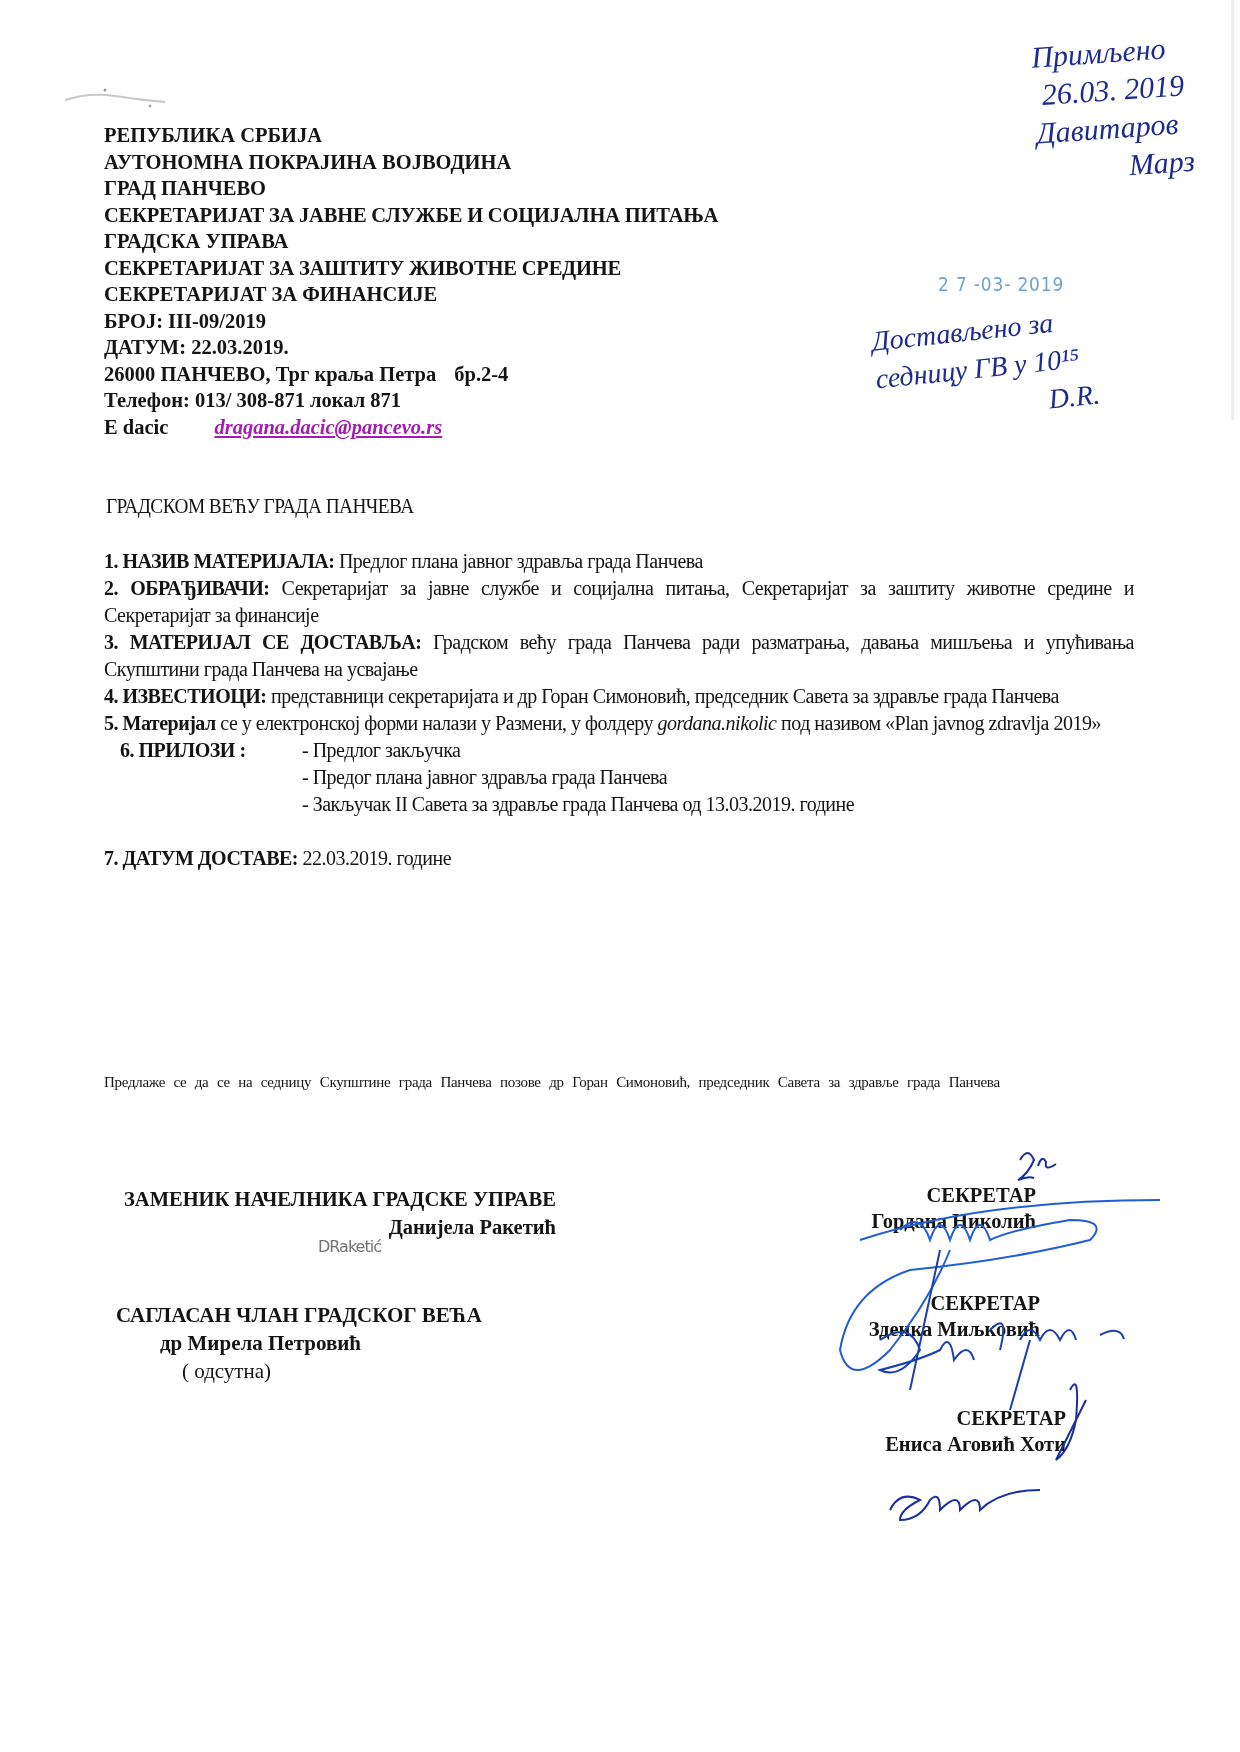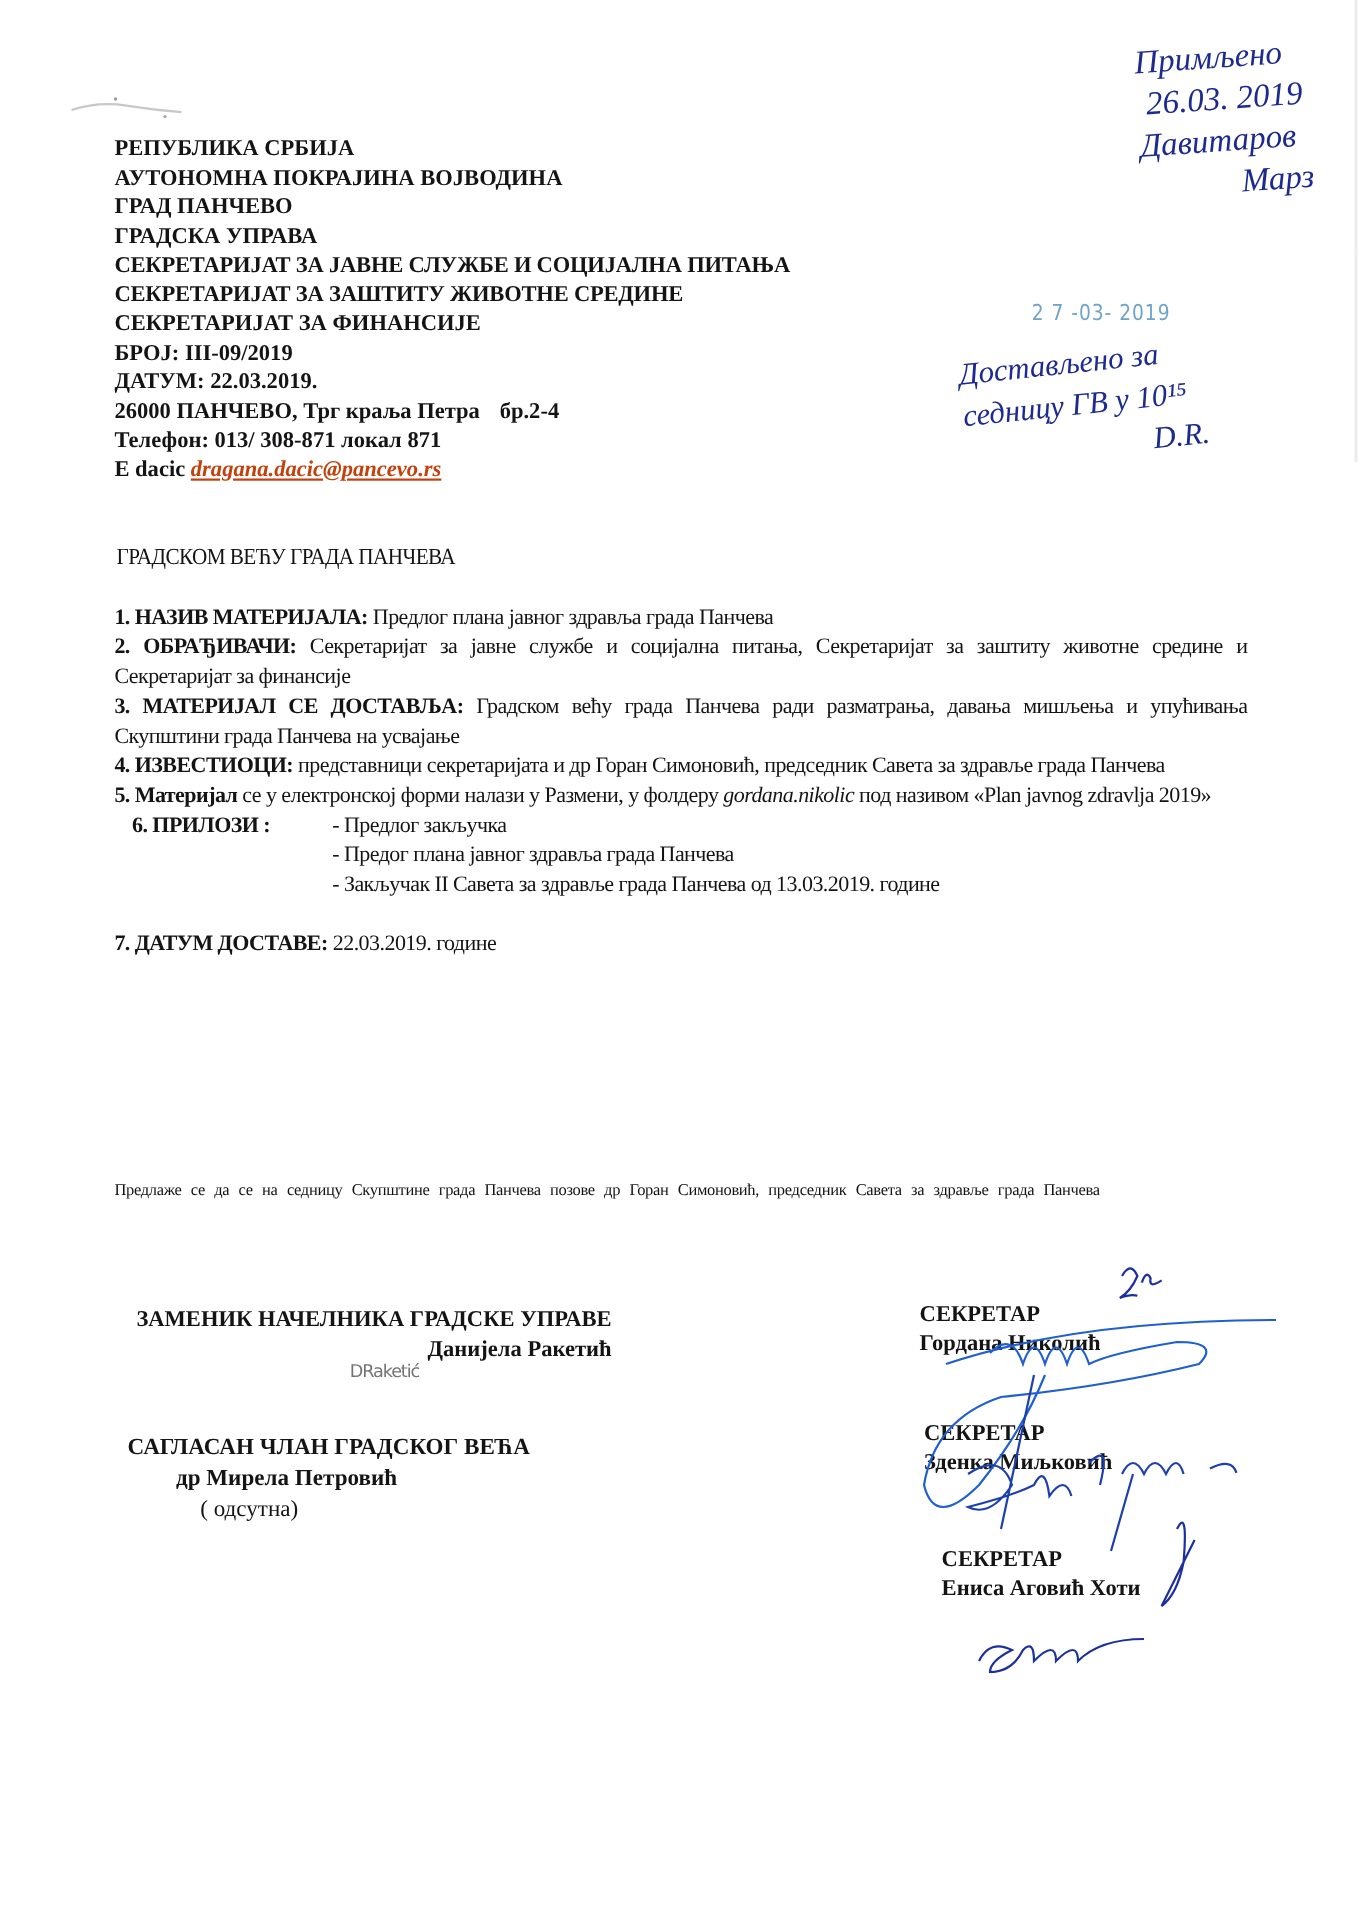--- a/index.html
+++ b/index.html
@@ -7,21 +7,21 @@
     width: 1240px; height: 1752px; background: #ffffff; position: relative; overflow: hidden;
     font-family: "Liberation Serif", "DejaVu Serif", serif; color: #141414;
   }
   .page-edge { position: absolute; top: 0; right: 6px; width: 3px; height: 420px; background: linear-gradient(to right, #f4f4f4, #e8e8e8); }
   .smudge { position: absolute; left: 60px; top: 82px; width: 110px; height: 30px; }
 
   .header { position: absolute; left: 104px; top: 122px; font-weight: bold; font-size: 20.5px; line-height: 26.5px; }
   .header .line { white-space: nowrap; }
   .header .line.narrow { letter-spacing: -0.2px; }
   .header .addr-spaced { display: inline-block; width: 18px; }
-  .email-link { font-style: italic; text-decoration: underline; color: #c2410c; }
+  .email-link { font-style: italic; text-decoration: underline; color: #a21caf; margin-left: 41px; }
 
   .recipient { position: absolute; left: 106px; top: 494px; font-size: 21px; letter-spacing: -0.6px; transform: scaleX(0.92); transform-origin: left; font-weight: normal; }
 
   .body { position: absolute; left: 104px; top: 548px; width: 1030px; font-size: 20px; line-height: 27px; }
   .item { letter-spacing: -0.5px; }
   .item .label { font-weight: bold; }
   .justify { text-align: justify; text-align-last: left; }
   .roman-lat { font-family: "Liberation Serif", serif; }
   .italic { font-style: italic; }
   .attachments { position: relative; }
@@ -33,21 +33,21 @@
   .proposal { position: absolute; left: 104px; top: 1068px; width: 1030px; font-size: 15px; line-height: 28px; text-align: justify; text-align-last: left; letter-spacing: -0.3px; word-spacing: 5px; }
 
   .sig-left { position: absolute; left: 124px; top: 1185px; font-size: 20.5px; font-weight: bold; line-height: 28px; text-align: right; }
   .sig-left .title { white-space: nowrap; }
   .sig-left .name { padding-left: 132px; }
   .sig-left2 { position: absolute; left: 116px; top: 1290px; font-size: 21px; line-height: 28px; margin-top: 11px; }
   .sig-left2 .title { font-weight: bold; }
   .sig-left2 .name { font-weight: bold; padding-left: 44px; }
   .sig-left2 .note { padding-left: 66px; font-weight: normal; }
 
-  .sig-right { position: absolute; font-size: 20.5px; font-weight: bold; line-height: 26px; text-align: left; }
+  .sig-right { position: absolute; font-size: 20.5px; font-weight: bold; line-height: 26px; text-align: right; }
   .sr1 { left: 836px; top: 1182px; width: 200px; }
   .sr2 { left: 840px; top: 1290px; width: 200px; }
   .sr3 { left: 856px; top: 1405px; width: 210px; }
 
   .ink { position: absolute; color: #1c2f9e; font-family: "DejaVu Serif", serif; font-style: italic; }
   .hw-stamp-text { position: absolute; left: 1035px; top: 32px; width: 190px; font-size: 30px; line-height: 38px; transform: rotate(-4deg); color: #1d2a8f; font-style: italic; text-align: left; }
   .hw-stamp-text div:nth-child(2) { padding-left: 8px; }
   .hw-stamp-text div:nth-child(4) { padding-left: 90px; }
   .date-stamp { position: absolute; left: 938px; top: 272px; font-family: "DejaVu Sans", sans-serif; font-size: 20px; color: #6fa3c9; letter-spacing: 1px; transform: scaleX(0.85); transform-origin: left; }
   .hw-delivered { position: absolute; left: 875px; top: 308px; width: 280px; font-size: 28px; line-height: 38px; color: #1d2a8f; font-style: italic; transform: rotate(-6deg); }
@@ -61,22 +61,22 @@
 <svg class="smudge" viewBox="0 0 110 30">
   <path d="M5 18 Q30 10 55 14 T105 20" stroke="#c8c8c8" stroke-width="2" fill="none"></path>
   <circle cx="45" cy="8" r="1.5" fill="#999"></circle>
   <circle cx="90" cy="24" r="1.5" fill="#aaa"></circle>
 </svg>
 
 <div class="header">
   <div class="line">РЕПУБЛИКА СРБИЈА</div>
   <div class="line">АУТОНОМНА ПОКРАЈИНА ВОЈВОДИНА</div>
   <div class="line">ГРАД ПАНЧЕВО</div>
+  <div class="line narrow">СЕКРЕТАРИЈАТ ЗА ЈАВНЕ СЛУЖБЕ И СОЦИЈАЛНА ПИТАЊА</div>
   <div class="line">ГРАДСКА УПРАВА</div>
-  <div class="line narrow">СЕКРЕТАРИЈАТ ЗА ЈАВНЕ СЛУЖБЕ И СОЦИЈАЛНА ПИТАЊА</div>
   <div class="line narrow">СЕКРЕТАРИЈАТ ЗА ЗАШТИТУ ЖИВОТНЕ СРЕДИНЕ</div>
   <div class="line">СЕКРЕТАРИЈАТ ЗА ФИНАНСИЈЕ</div>
   <div class="line">БРОЈ: III-09/2019</div>
   <div class="line">ДАТУМ: 22.03.2019.</div>
   <div class="line">
     <span>26000 ПАНЧЕВО, Трг краља Петра</span><span class="addr-spaced"></span><span>бр.2-4</span>
   </div>
   <div class="line">Телефон: 013/ 308-871 локал 871</div>
   <div class="line">
     <span>E dacic </span><a class="email-link">dragana.dacic@pancevo.rs</a>

